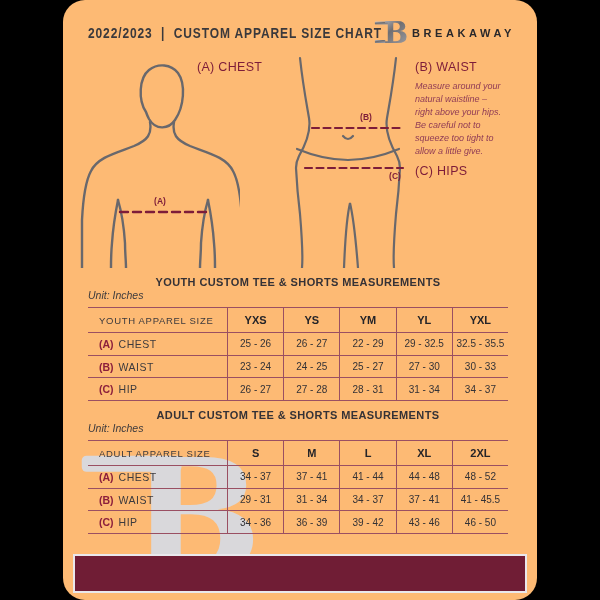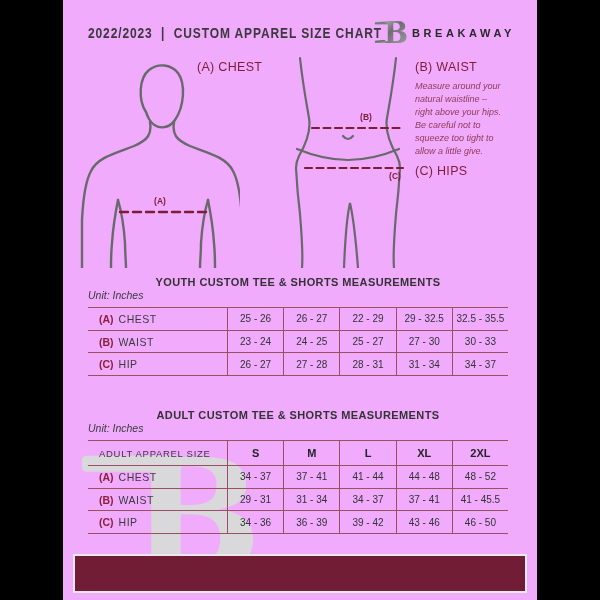--- a/index.html
+++ b/index.html
@@ -1,18 +1,18 @@
 <!DOCTYPE html>
 <html><head>
 <meta charset="utf-8">
 <style>
   html,body{margin:0;padding:0;background:#000;}
   .stage{position:relative;width:600px;height:600px;background:#000;overflow:hidden;
          font-family:"Liberation Sans",sans-serif;}
-  .page{position:absolute;left:63px;top:0;width:474px;height:600px;background:#f0abfc;overflow:hidden;}
+  .page{position:absolute;left:63px;top:0;width:474px;height:600px;background:#fdba74;overflow:hidden;border-radius:22px;}
 
   
   .doc-title{position:absolute;left:25px;top:24px;font-weight:bold;font-size:15px;
              letter-spacing:1.1px;color:#3a393c;white-space:pre;
              transform:scaleX(0.8);transform-origin:left center;}
   .logo-svg{position:absolute;left:311px;top:14px;}
   .brand{position:absolute;left:349px;top:27px;font-weight:bold;font-size:11px;
          letter-spacing:3.6px;color:#29282b;white-space:nowrap;}
 
   
@@ -108,20 +108,40 @@
 Be careful not to
 squeeze too tight to
 allow a little give.</div>
 
     <div class="guide-head" style="left:352px;top:164px;">(C) HIPS</div>
 
     <div class="sec-title" style="top:276px;">YOUTH CUSTOM TEE &amp; SHORTS MEASUREMENTS</div>
     <div class="sec-unit" style="top:289px;">Unit: Inches</div>
 
     <div class="tbl" style="top:307px;">
+      <div class="trow head">
+        <div class="cell lbl">
+            <span class="corner">YOUTH APPAREL SIZE</span>
+          </div>
+        <div class="cell">
+            <span class="szh">YXS</span>
+          </div>
+        <div class="cell">
+            <span class="szh">YS</span>
+          </div>
+        <div class="cell">
+            <span class="szh">YM</span>
+          </div>
+        <div class="cell">
+            <span class="szh">YL</span>
+          </div>
+        <div class="cell">
+            <span class="szh">YXL</span>
+          </div>
+      </div>
       <div class="trow data">
         <div class="cell lbl">
             <span class="rkey">(A)</span>
             <span class="rname">CHEST</span>
           </div>
         <div class="cell">
             <span class="val">25 - 26</span>
           </div>
         <div class="cell">
             <span class="val">26 - 27</span>

